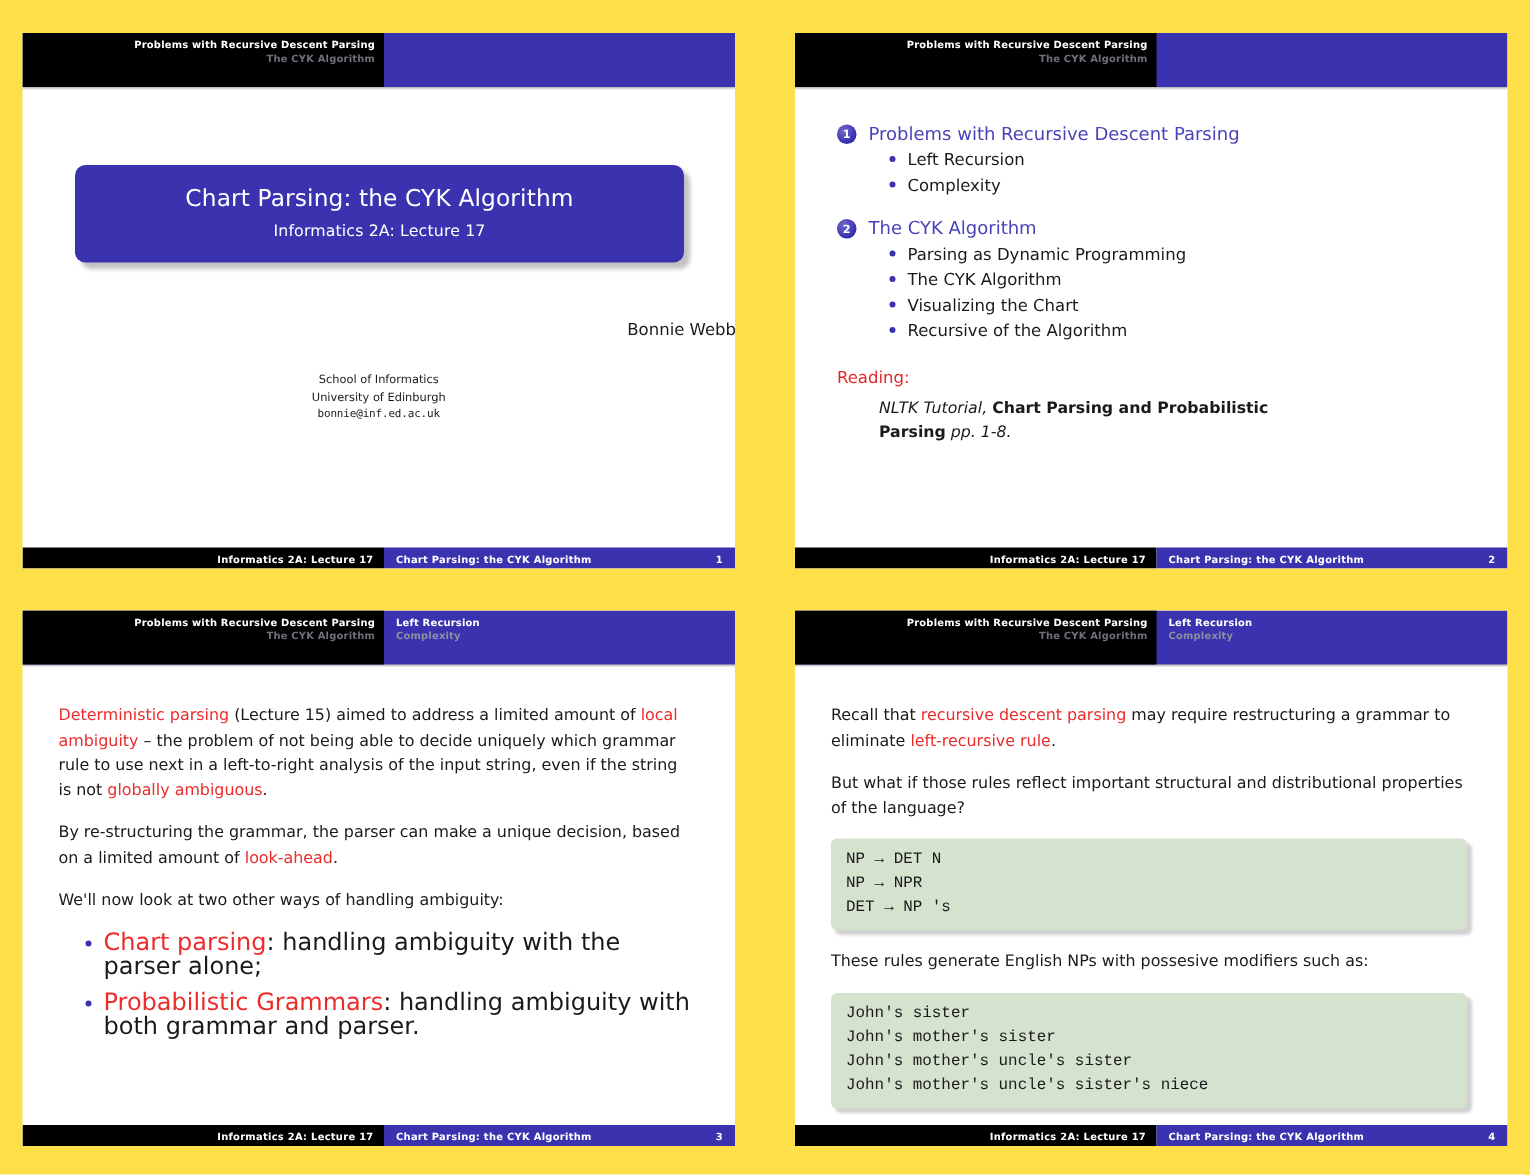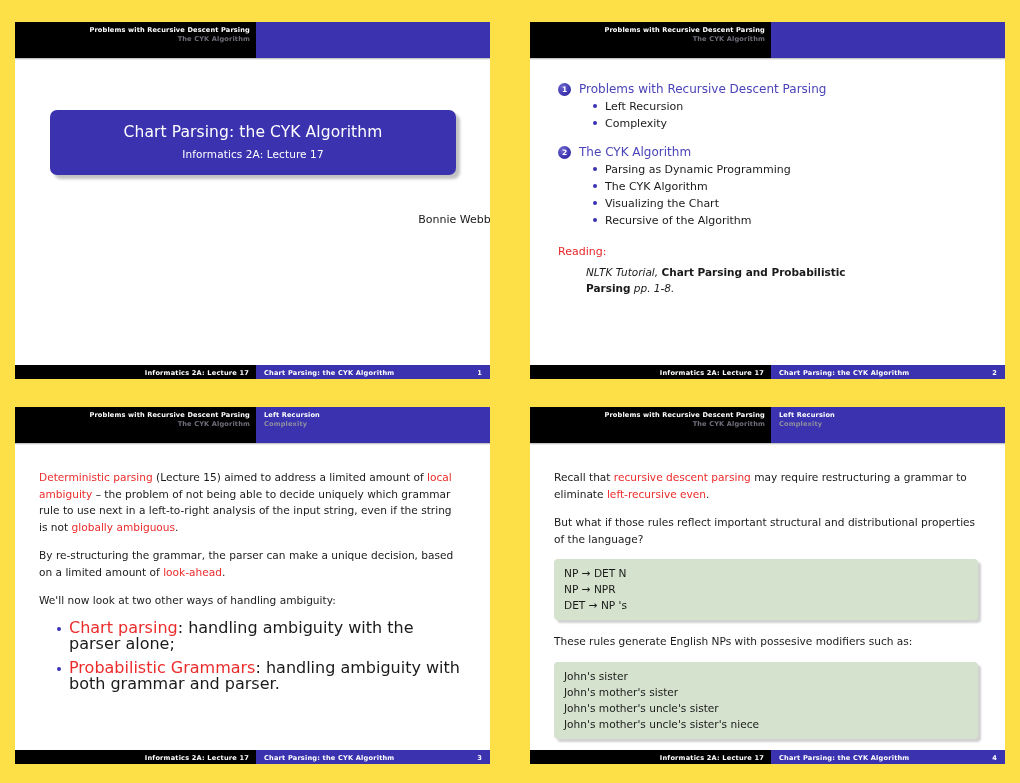--- a/index.html
+++ b/index.html
@@ -243,21 +243,21 @@
     position: relative;
     background: #d4e2ce;
     border-radius: 4px;
     padding: 6px 10px 7px 10px;
     margin: 2px 0 13px 0;
     font-size: 10.6px;
     line-height: 16px;
     color: #1a1a1a;
     box-shadow: 3px 3px 2px rgba(140,140,140,.40);
   }
-  .greenbox div { white-space: pre; }
+  .greenbox div { white-space: pre; font-family: Liberation Mono, monospace; }
 </style>
 </head>
 <body>
 
 <div class="page">
 
   <div class="slide" id="slide-1">
     <div class="hdr">
       <div class="hdr-left">
         <div>Problems with Recursive Descent Parsing</div>
@@ -271,20 +271,25 @@
     <div class="hdr-shadow"></div>
 
     <div class="titlebox-wrap">
       <div class="titlebox">
         <div class="title-main">Chart Parsing: the CYK Algorithm</div>
         <div class="title-sub">Informatics 2A: Lecture 17</div>
       </div>
     </div>
 
     <div class="author">Bonnie Webber</div>
+    <div class="affil">
+      <div>School of Informatics</div>
+      <div>University of Edinburgh</div>
+      <div class="mono">bonnie@inf.ed.ac.uk</div>
+    </div>
 
     <div class="ftr">
       <div class="ftr-a">Informatics 2A: Lecture 17</div>
       <div class="ftr-b">
         <span>Chart Parsing: the CYK Algorithm</span>
         <span>1</span>
       </div>
     </div>
   </div>
 
@@ -407,21 +412,21 @@
         <div class="dim">The CYK Algorithm</div>
       </div>
       <div class="hdr-right">
         <div>Left Recursion</div>
         <div class="dim">Complexity</div>
       </div>
     </div>
     <div class="hdr-shadow"></div>
 
     <div class="content">
-      <div class="para"><span>Recall that </span><span class="red">recursive descent parsing</span><span> may require restructuring a grammar to eliminate </span><span class="red">left-recursive even</span><span>.</span></div>
+      <div class="para"><span>Recall that </span><span class="red">recursive descent parsing</span><span> may require restructuring a grammar to eliminate </span><span class="red">left-recursive rule</span><span>.</span></div>
 
       <div class="para">But what if those rules reflect important structural and distributional properties of the language?</div>
 
       <div class="greenbox">
         <div>NP → DET N</div>
         <div>NP → NPR</div>
         <div>DET → NP 's</div>
       </div>
 
       <div class="para">These rules generate English NPs with possesive modifiers such as:</div>

